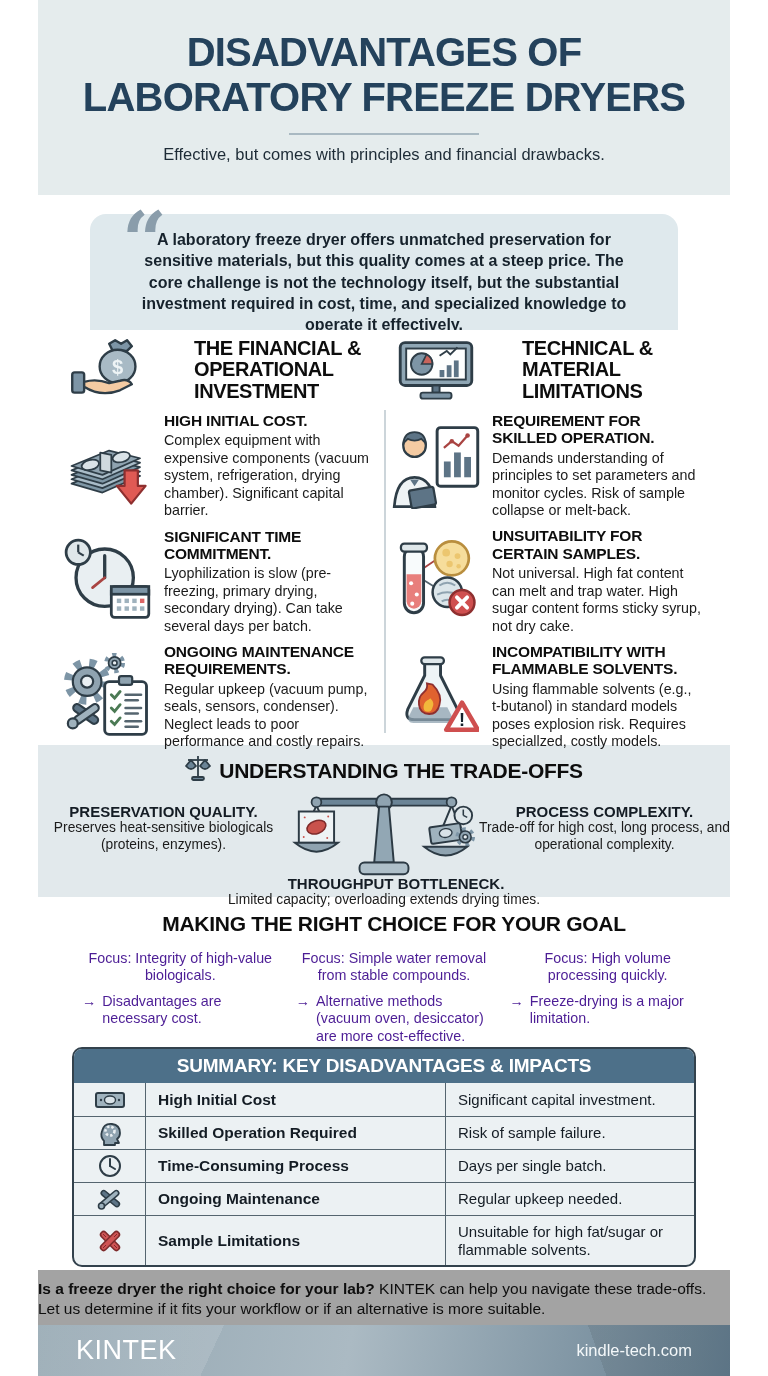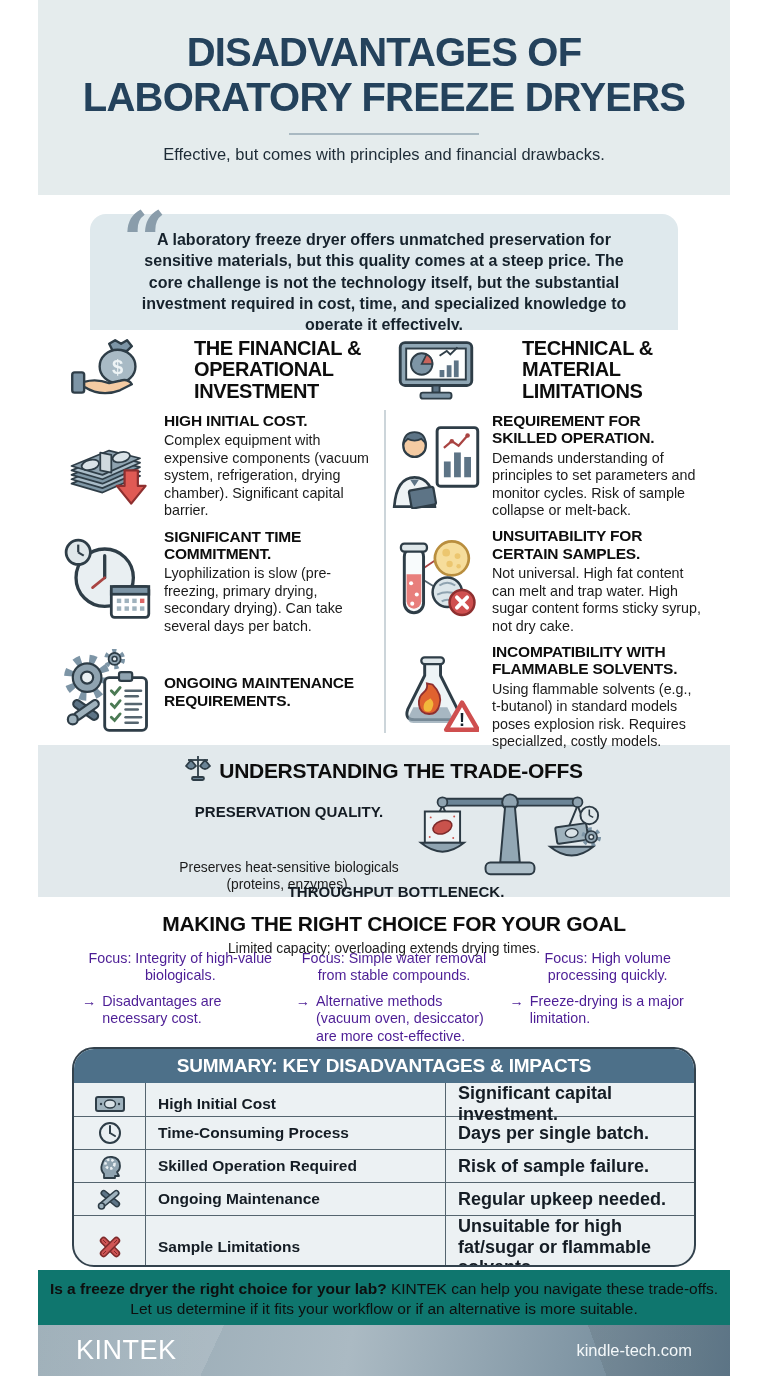--- a/index.html
+++ b/index.html
@@ -39,48 +39,48 @@
   .item-title { font-size:15.5px; font-weight:800; color:#0d0d0d; line-height:1.12; margin-bottom:3px; letter-spacing:-0.2px; }
   .item-body { font-size:14.3px; color:#1b1b1b; line-height:1.22; }
 
   
   .tradeoffs { background:#e2e9ec; height:152px; padding-top:9px; text-align:center; }
   .tradeoffs-header { display:flex; align-items:center; justify-content:center; gap:8px;
     font-size:21px; font-weight:800; color:#0d0d0d; letter-spacing:-0.3px; }
   .tradeoffs-mid { display:flex; justify-content:center; align-items:flex-start; margin-top:2px; }
   .to-side { width:252px; padding-top:14px; }
   .to-side-title { font-size:15px; font-weight:800; line-height:1.15; }
-  .to-side-body { font-size:13.8px; line-height:1.2; color:#1b1b1b;margin-top:40px; }
+  .to-side-body { font-size:13.8px; line-height:1.2; color:#1b1b1b; }
   .scale-graphic { width:186px; margin:0 2px; }
   .to-bottom { margin-top:-10px; }
   .to-bottom .to-side-title { font-size:15px;padding-left:24px; }
 
   
   .choice { background:#fff; height:148px; padding-top:15px;margin-left:20px; }
   .choice-title { text-align:center; font-size:21px; font-weight:800; color:#0d0d0d; margin-bottom:14px; letter-spacing:-0.3px; }
   .choice-cols { display:flex; justify-content:space-between; padding:0 24px; }
   .choice-col { width:31.5%; text-align:center; font-size:14.3px; color:#4c1d95; }
   .choice-focus { line-height:1.2; margin-bottom:9px; }
   .choice-result { display:inline-flex; gap:6px; text-align:left; line-height:1.2; }
   .choice-arrow { flex:0 0 auto; }
 
   
   .summary { background:#fff; height:225px; padding:2px 34px 0; }
-  .summary-table { border:2px solid #33424d; border-radius:22px; overflow:hidden; background:#ecf1f3; }
+  .summary-table { border:2px solid #33424d; border-radius:10px; overflow:hidden; background:#ecf1f3; }
   .summary-header { background:#4d7089; color:#fff; text-align:center; font-size:19px; font-weight:800;
     height:34px; line-height:34px; letter-spacing:-0.2px; }
   .s-row { display:grid; grid-template-columns:72px 300px 1fr; border-top:1.6px solid #55656f; height:33px; }
   .s-row.tall { height:50px; }
   .s-cell { display:flex; align-items:center; padding:0 12px; }
   .s-cell.icon { justify-content:center; border-right:1.6px solid #55656f; padding:0; }
   .s-cell.label { font-weight:700; font-size:15.5px; border-right:1.6px solid #55656f; }
-  .s-cell.impact { font-size:18px; line-height:1.15;font-weight:bold; }
-
-  
-  .question { background:#0f766e; height:55px; text-align:center; font-size:15.5px; line-height:1.3; padding-top:9px; color:#0e0e0e; }
+  .s-cell.impact { font-size:15px; line-height:1.15; }
+
+  
+  .question { background:#a3a3a3; height:55px; text-align:left; font-size:15.5px; line-height:1.3; padding-top:9px; color:#0e0e0e; }
   .question .q-bold { font-weight:800; }
   .footer-bar { height:51px; display:flex; align-items:center; justify-content:space-between; padding:0 38px;
     background:
       linear-gradient(115deg, rgba(255,255,255,0.12) 0 26%, rgba(255,255,255,0) 26%),
       linear-gradient(250deg, rgba(0,0,0,0.08) 0 20%, rgba(0,0,0,0) 20%),
       linear-gradient(100deg,#93a6b1 0%, #abbac3 45%, #647e90 100%); }
   .brand { color:#fff; font-size:27px; font-weight:400; letter-spacing:0.5px; }
   .website { color:#f3f7f9; font-size:16.5px; }
 </style>
 </head>
@@ -197,20 +197,21 @@
                 <line x1="57" y1="43" x2="68" y2="43"></line>
               <line x1="57" y1="50" x2="71" y2="50"></line>
                 <line x1="57" y1="55" x2="68" y2="55"></line>
               <line x1="57" y1="62" x2="71" y2="62"></line>
                 <line x1="57" y1="67" x2="68" y2="67"></line>
             </g>
           </svg>
         </span>
         <div class="item-text">
           <div class="item-title">ONGOING MAINTENANCE REQUIREMENTS.</div>
+          <div class="item-body">Regular upkeep (vacuum pump, seals, sensors, condenser). Neglect leads to poor performance and costly repairs.</div>
         </div>
       </div>
     </div>
 
     <div class="col">
       <div class="col-header">
         <span class="hdr-icon">
           <svg width="80" height="62" viewBox="0 0 66 52">
             <rect x="3" y="3" width="60" height="36" rx="4" fill="#8fa6b4" stroke="#2e3d47" stroke-width="2.4"></rect>
             <rect x="8" y="8" width="50" height="26" fill="#fdfefe" stroke="#2e3d47" stroke-width="1.6"></rect>
@@ -352,20 +353,24 @@
           <rect x="142" y="36" width="32" height="17" rx="2" fill="#9fb2bd" stroke="#2c3a44" stroke-width="2" transform="rotate(-8 158 44)"></rect>
           <ellipse cx="158" cy="44" rx="6.5" ry="4.5" fill="#d9e2e7" stroke="#2c3a44" stroke-width="1.4" transform="rotate(-8 158 44)"></ellipse>
           <circle cx="178" cy="48" r="7.5" fill="none" stroke="#7d95a6" stroke-width="5" stroke-dasharray="3.6 4.4"></circle>
           <circle cx="178" cy="48" r="6" fill="#8fa3b0" stroke="#2c3a44" stroke-width="1.6"></circle>
           <circle cx="178" cy="48" r="2.4" fill="#e9eff2" stroke="#2c3a44" stroke-width="1.4"></circle>
           <path d="M136 58 Q158 76 180 58 z" fill="#8fa3b0" stroke="#2c3a44" stroke-width="2"></path>
           <path d="M90 17 h10 l5 57 h-20 z" fill="#92a7b4" stroke="#2c3a44" stroke-width="2"></path>
           <rect x="70" y="74" width="50" height="12" rx="5" fill="#aebfc9" stroke="#2c3a44" stroke-width="2"></rect>
         </svg>
       </span>
+      <div class="to-side">
+        <div class="to-side-title">PROCESS COMPLEXITY.</div>
+        <div class="to-side-body">Trade-off for high cost, long process, and operational complexity.</div>
+      </div>
     </div>
     <div class="to-bottom">
       <div class="to-side-title">THROUGHPUT BOTTLENECK.</div>
       <div class="to-side-body">Limited capacity; overloading extends drying times.</div>
     </div>
   </div>
 
   <div class="choice">
     <div class="choice-title">MAKING THE RIGHT CHOICE FOR YOUR GOAL</div>
     <div class="choice-cols">
@@ -405,39 +410,39 @@
             <circle cx="7" cy="10" r="1.2" fill="#2e3d47"></circle>
               <circle cx="25" cy="10" r="1.2" fill="#2e3d47"></circle>
           </svg>
         </div>
         <div class="s-cell label">High Initial Cost</div>
         <div class="s-cell impact">Significant capital investment.</div>
       </div>
 
       <div class="s-row">
         <div class="s-cell icon">
+          <svg width="24" height="26" viewBox="0 0 24 26">
+            <path d="M6 25 v-4 q-4 -4 -2 -10 q2 -8 10 -7 q8 1 8 9 q0 4 -3 6 l2 4 h-4 v2 z" fill="#8fa3b0" stroke="#2e3d47" stroke-width="1.8" stroke-linejoin="round"></path>
+            <circle cx="12" cy="11" r="4.5" fill="none" stroke="#e9eff2" stroke-width="2.6" stroke-dasharray="2.4 2"></circle>
+          </svg>
+        </div>
+        <div class="s-cell label">Skilled Operation Required</div>
+        <div class="s-cell impact">Risk of sample failure.</div>
+      </div>
+
+      <div class="s-row">
+        <div class="s-cell icon">
           <svg width="24" height="24" viewBox="0 0 24 24">
             <circle cx="12" cy="12" r="10" fill="#e9eff2" stroke="#2e3d47" stroke-width="2"></circle>
             <line x1="12" y1="12" x2="12" y2="5" stroke="#2e3d47" stroke-width="2" stroke-linecap="round"></line>
             <line x1="12" y1="12" x2="17" y2="15" stroke="#2e3d47" stroke-width="2" stroke-linecap="round"></line>
           </svg>
         </div>
         <div class="s-cell label">Time-Consuming Process</div>
         <div class="s-cell impact">Days per single batch.</div>
-      </div>
-
-      <div class="s-row">
-        <div class="s-cell icon">
-          <svg width="24" height="26" viewBox="0 0 24 26">
-            <path d="M6 25 v-4 q-4 -4 -2 -10 q2 -8 10 -7 q8 1 8 9 q0 4 -3 6 l2 4 h-4 v2 z" fill="#8fa3b0" stroke="#2e3d47" stroke-width="1.8" stroke-linejoin="round"></path>
-            <circle cx="12" cy="11" r="4.5" fill="none" stroke="#e9eff2" stroke-width="2.6" stroke-dasharray="2.4 2"></circle>
-          </svg>
-        </div>
-        <div class="s-cell label">Skilled Operation Required</div>
-        <div class="s-cell impact">Risk of sample failure.</div>
       </div>
 
       <div class="s-row">
         <div class="s-cell icon">
           <svg width="26" height="24" viewBox="0 0 26 24">
             <g stroke="#2e3d47" stroke-width="1.6" stroke-linecap="round">
               <rect x="2" y="9" width="22" height="5" rx="2.5" fill="#5d7486" transform="rotate(40 13 12)"></rect>
               <rect x="2" y="9" width="22" height="5" rx="2.5" fill="#9fb2bd" transform="rotate(-40 13 12)"></rect>
               <circle cx="4.5" cy="19" r="3" fill="#9fb2bd"></circle>
             </g>

